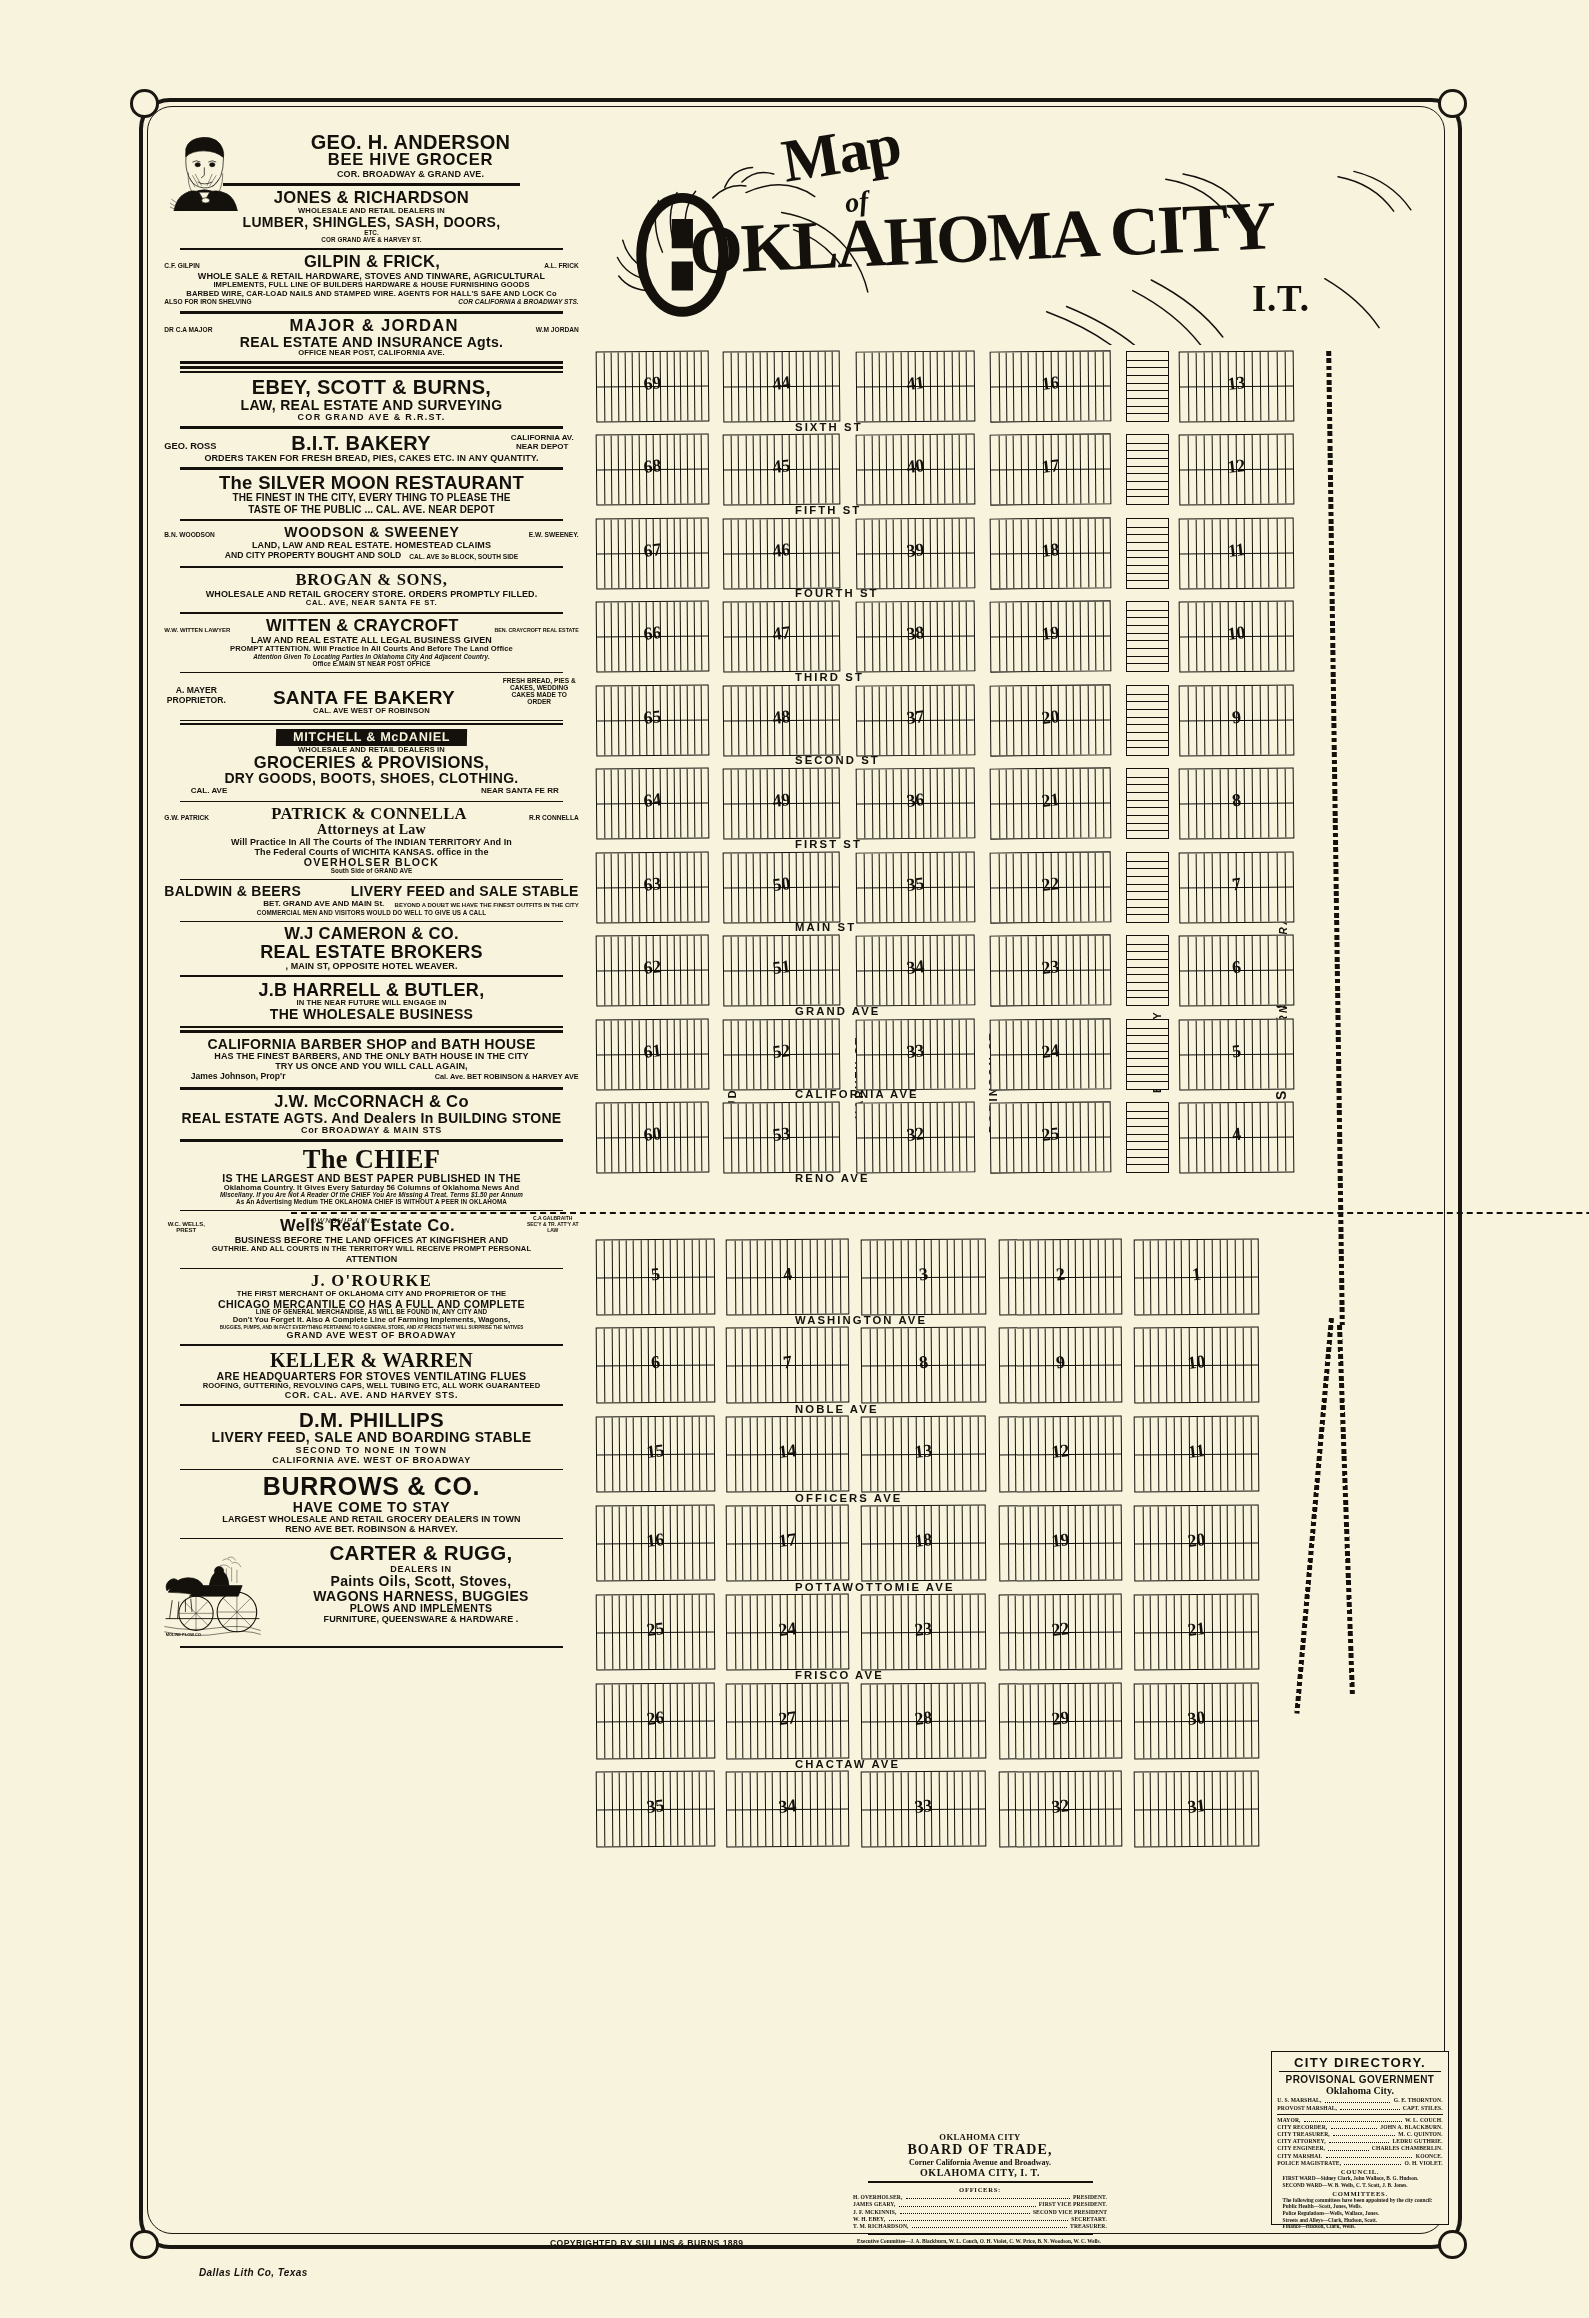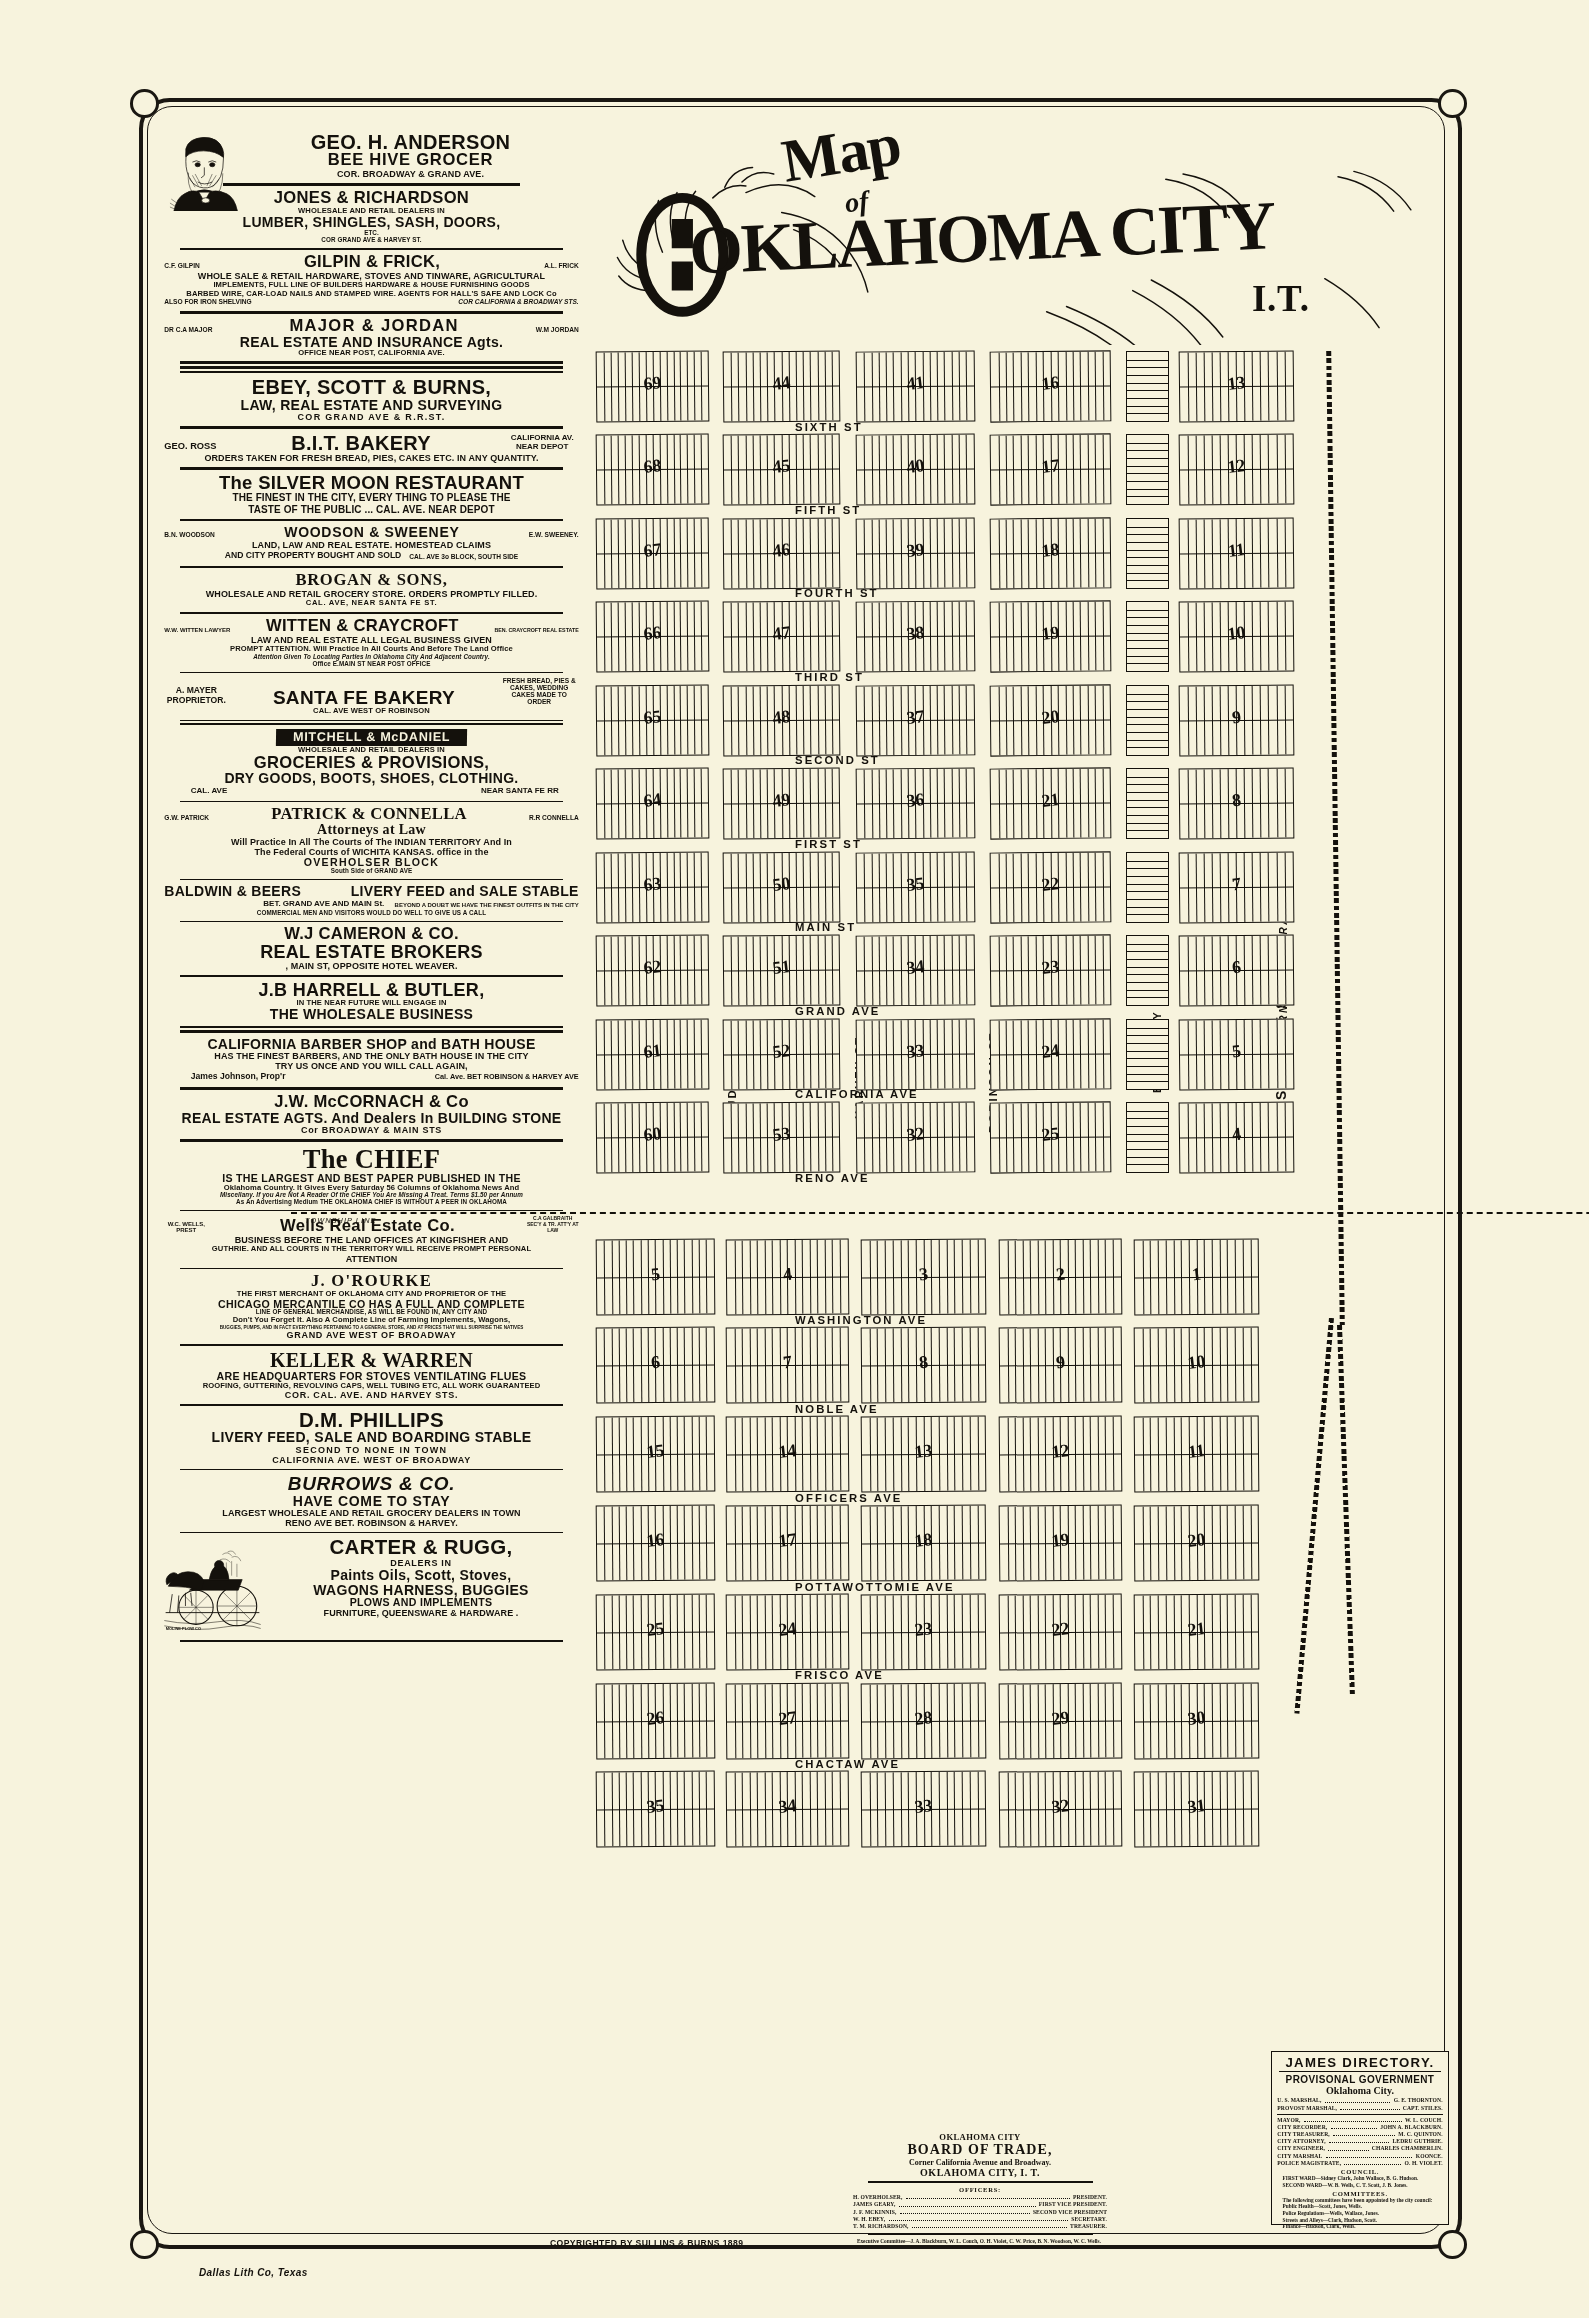--- a/index.html
+++ b/index.html
@@ -430,21 +430,21 @@
 
     <div class="ad">
       <div class="ad-title" style="font-size:20.5px;">D.M. PHILLIPS</div>
       <div class="ad-title t-md">LIVERY FEED, SALE AND BOARDING STABLE</div>
       <div class="sub" style="letter-spacing:1.3px;">SECOND TO NONE IN TOWN</div>
       <div class="sub" style="letter-spacing:0.7px;">CALIFORNIA AVE. WEST OF BROADWAY</div>
     </div>
     <div class="rule thin"></div>
 
     <div class="ad">
-      <div class="ad-title" style="font-size:19px;letter-spacing:0.7px;font-style:italic;">BURROWS &amp; CO.</div>
+      <div class="ad-title" style="font-size:25px;letter-spacing:0.7px;">BURROWS &amp; CO.</div>
       <div class="ad-title t-md" style="letter-spacing:0.7px;">HAVE COME TO STAY</div>
       <div class="sub">LARGEST WHOLESALE AND RETAIL GROCERY DEALERS IN TOWN</div>
       <div class="sub">RENO AVE  BET. ROBINSON &amp; HARVEY.</div>
     </div>
     <div class="rule thin"></div>
 
     <div class="ad" style="min-height:99px;">
       <svg class="wagon" viewBox="0 0 150 128">
         <g stroke="#14110c" fill="none" stroke-width="1">
           <path d="M4 96 h142" stroke-width="1.4"></path>
@@ -2418,21 +2418,21 @@
           <span>T. M. RICHARDSON,</span>
           <span class="dots"></span>
           <span>Treasurer.</span>
         </div>
       </div>
     <div class="bt-rule"></div>
     <div class="note" style="padding:0 9.3px;">Executive Committee—J. A. Blackburn, W. L. Couch, O. H. Violet, C. W. Price, B. N. Woodson, W. C. Wells.</div>
   </div>
 
   <div class="cd-frame" style="left:1271px;top:2051px;width:178px;height:174px;padding:2.6px 4px;box-sizing:border-box;text-align:center;color:#14110c;">
-    <div class="cd-t1">JAMES  DIRECTORY.</div>
+    <div class="cd-t1">CITY  DIRECTORY.</div>
     <div style="height:1.3px;background:#14110c;margin:1.3px 2.6px 2px;"></div>
     <div class="cd-t2">PROVISONAL GOVERNMENT</div>
     <div class="cd-t3">Oklahoma City.</div>
     <div id="cd-federal" style="padding:1.3px 1.3px 0;">
         <div class="offrow ">
           <span>U. S. Marshal,</span>
           <span class="dots"></span>
           <span>G. E. THORNTON.</span>
         </div>
         <div class="offrow ">

